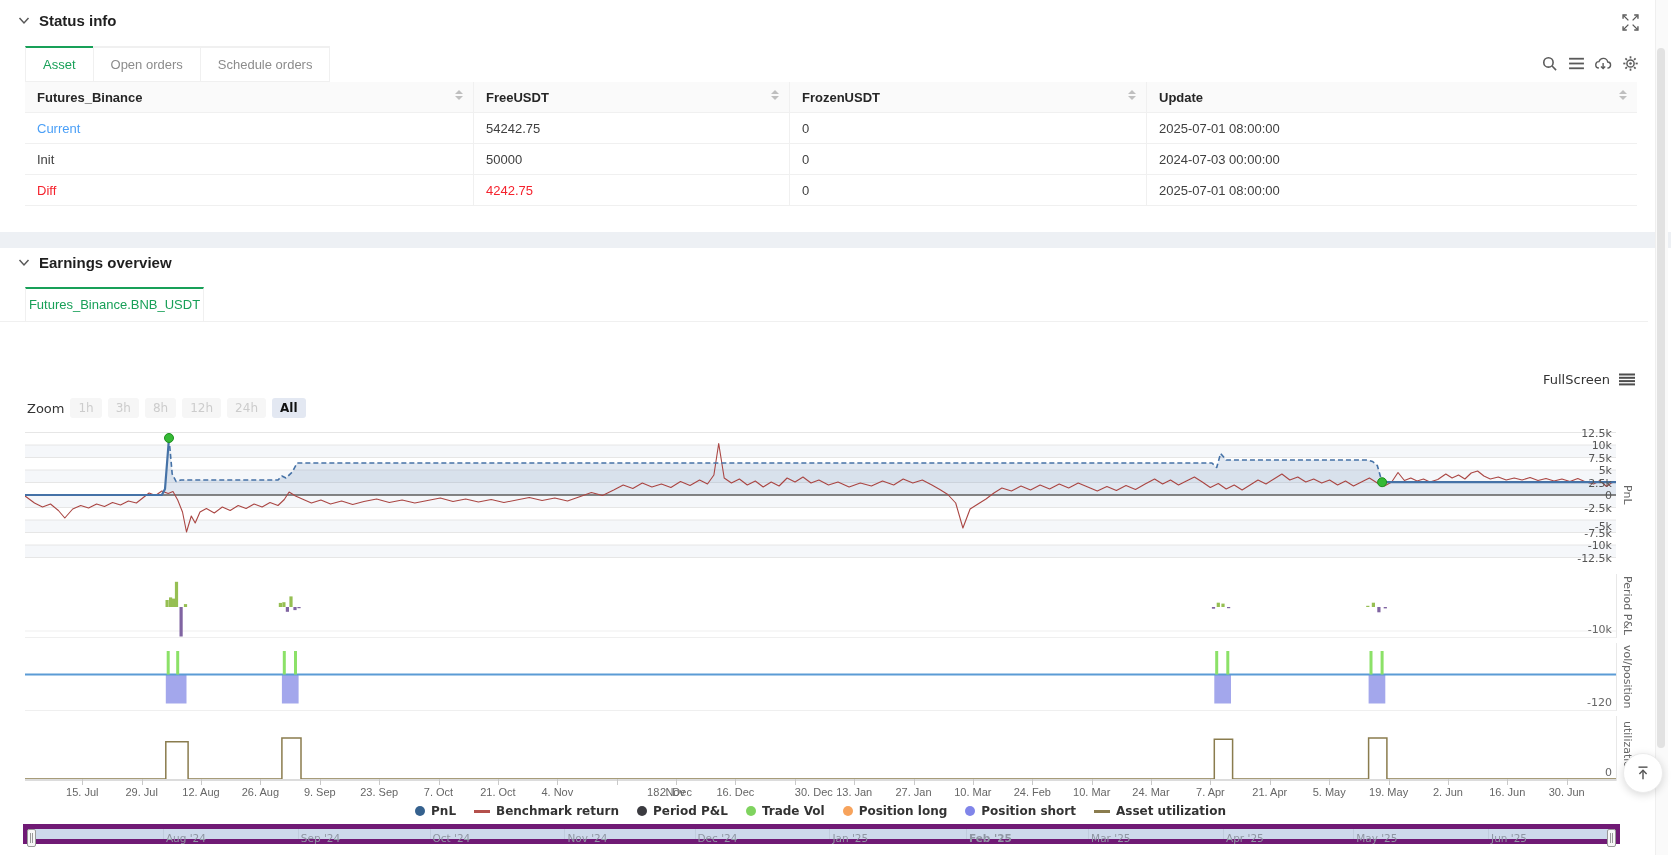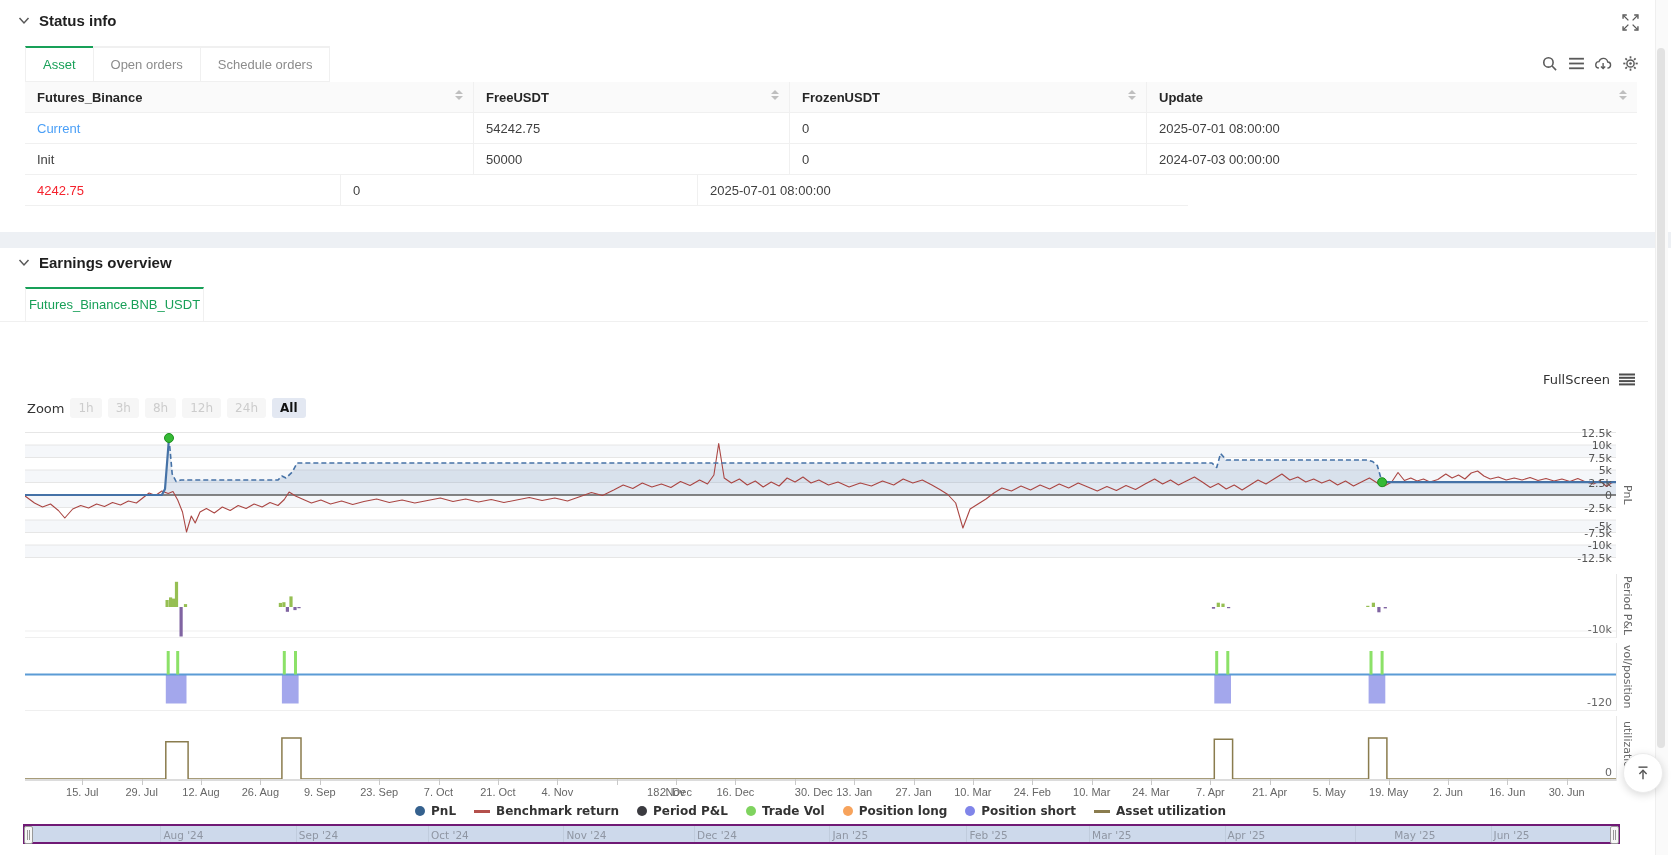--- a/index.html
+++ b/index.html
@@ -70,21 +70,21 @@
   .ax-line{position:absolute;left:0;top:0;width:100%;height:2px;background:#dcdcdc;}
   .ax-tick{position:absolute;top:0;width:1px;height:6px;background:#c9c9c9;}
   .ax-lab{position:absolute;top:7px;transform:translateX(-50%);font-size:11px;color:#666;font-family:Liberation Sans, sans-serif;white-space:nowrap;}
 
   .legend{position:absolute;left:25px;top:802px;width:1591px;height:18px;display:flex;justify-content:center;align-items:center;gap:18px;}
   .l-item{display:flex;align-items:center;gap:6px;font-size:12px;font-weight:bold;color:#333;cursor:pointer;font-family:"DejaVu Sans",sans-serif;}
   .lg-dot{width:10px;height:10px;border-radius:50%;display:inline-block;}
   .lg-line{width:16px;height:3px;display:inline-block;}
 
   
-  .navigator{position:absolute;left:23px;top:824px;width:1597px;height:20px;background:#cdd9eb;border:2px solid #701a75;box-sizing:border-box;}
+  .navigator{position:absolute;left:23px;top:824px;width:1597px;height:20px;background:#cdd9eb;border:5px solid #701a75;box-sizing:border-box;}
   .nav-lab{position:absolute;top:3px;font-size:10.5px;color:#8f96a3;font-family:"DejaVu Sans",sans-serif;white-space:nowrap;padding-left:3px;}
   .nav-sep{position:absolute;top:0;width:1px;height:100%;background:rgba(0,0,0,0.06);}
   .nav-handle{position:absolute;top:0;width:9px;height:18px;background:#f7f7f7;border:1px solid #999;border-radius:2px;box-sizing:border-box;cursor:ew-resize;}
   .nav-handle::before,.nav-handle::after{content:"";position:absolute;top:3px;bottom:3px;width:1px;background:#999;}
   .nav-handle::before{left:2px;} .nav-handle::after{right:2px;}
 
   
   .sb-track{position:absolute;left:1655px;top:0;width:12px;height:855px;background:#fafafa;border-left:1px solid #efefef;}
   .sb-thumb{position:absolute;left:1657px;top:48px;width:8px;height:700px;background:#e2e2e2;border-radius:4px;cursor:pointer;}
   .top-btn{position:absolute;left:1623px;top:753px;width:38px;height:38px;border-radius:50%;background:#fff;
@@ -183,20 +183,21 @@
       <div class="cell c2">0</div>
       <div class="cell c3">2025-07-01 08:00:00</div>
     </div>
     <div class="trow drow">
       <div class="cell c0">Init</div>
       <div class="cell c1">50000</div>
       <div class="cell c2">0</div>
       <div class="cell c3">2024-07-03 00:00:00</div>
     </div>
     <div class="trow drow">
+      <div class="cell c0 red">Diff</div>
       <div class="cell c1 red">4242.75</div>
       <div class="cell c2">0</div>
       <div class="cell c3">2025-07-01 08:00:00</div>
     </div>
   </div>
 
   <div class="sep"></div>
 
   <div class="sec-head" style="top:254px;">
     <span class="chev">
@@ -428,27 +429,27 @@
       <span class="nav-lab" style="left: 17%;">Sep '24</span>
       <div class="nav-sep" style="left: 25.3%;"></div>
       <span class="nav-lab" style="left: 25.3%;">Oct '24</span>
       <div class="nav-sep" style="left: 33.8%;"></div>
       <span class="nav-lab" style="left: 33.8%;">Nov '24</span>
       <div class="nav-sep" style="left: 42%;"></div>
       <span class="nav-lab" style="left: 42%;">Dec '24</span>
       <div class="nav-sep" style="left: 50.5%;"></div>
       <span class="nav-lab" style="left: 50.5%;">Jan '25</span>
       <div class="nav-sep" style="left: 59.1%;"></div>
-      <span class="nav-lab" style="left: 59.1%;">Feb '25</span>
+      <span class="nav-lab" style="left: 59.1%; font-weight: bold;">Feb '25</span>
       <div class="nav-sep" style="left: 66.8%;"></div>
       <span class="nav-lab" style="left: 66.8%;">Mar '25</span>
       <div class="nav-sep" style="left: 75.3%;"></div>
       <span class="nav-lab" style="left: 75.3%;">Apr '25</span>
       <div class="nav-sep" style="left: 83.5%;"></div>
-      <span class="nav-lab" style="left: 83.5%; margin-left: 36px;">May '25</span>
+      <span class="nav-lab" style="left: 83.5%;">May '25</span>
       <div class="nav-sep" style="left: 92%;"></div>
       <span class="nav-lab" style="left: 92%;">Jun '25</span>
     </div>
 
   <div class="sb-track"></div>
   <div class="sb-thumb"></div>
 
   <div class="top-btn">
     <span>
       <svg width="18" height="18" viewBox="0 0 20 20" fill="none" stroke="#555" stroke-width="1.6">

